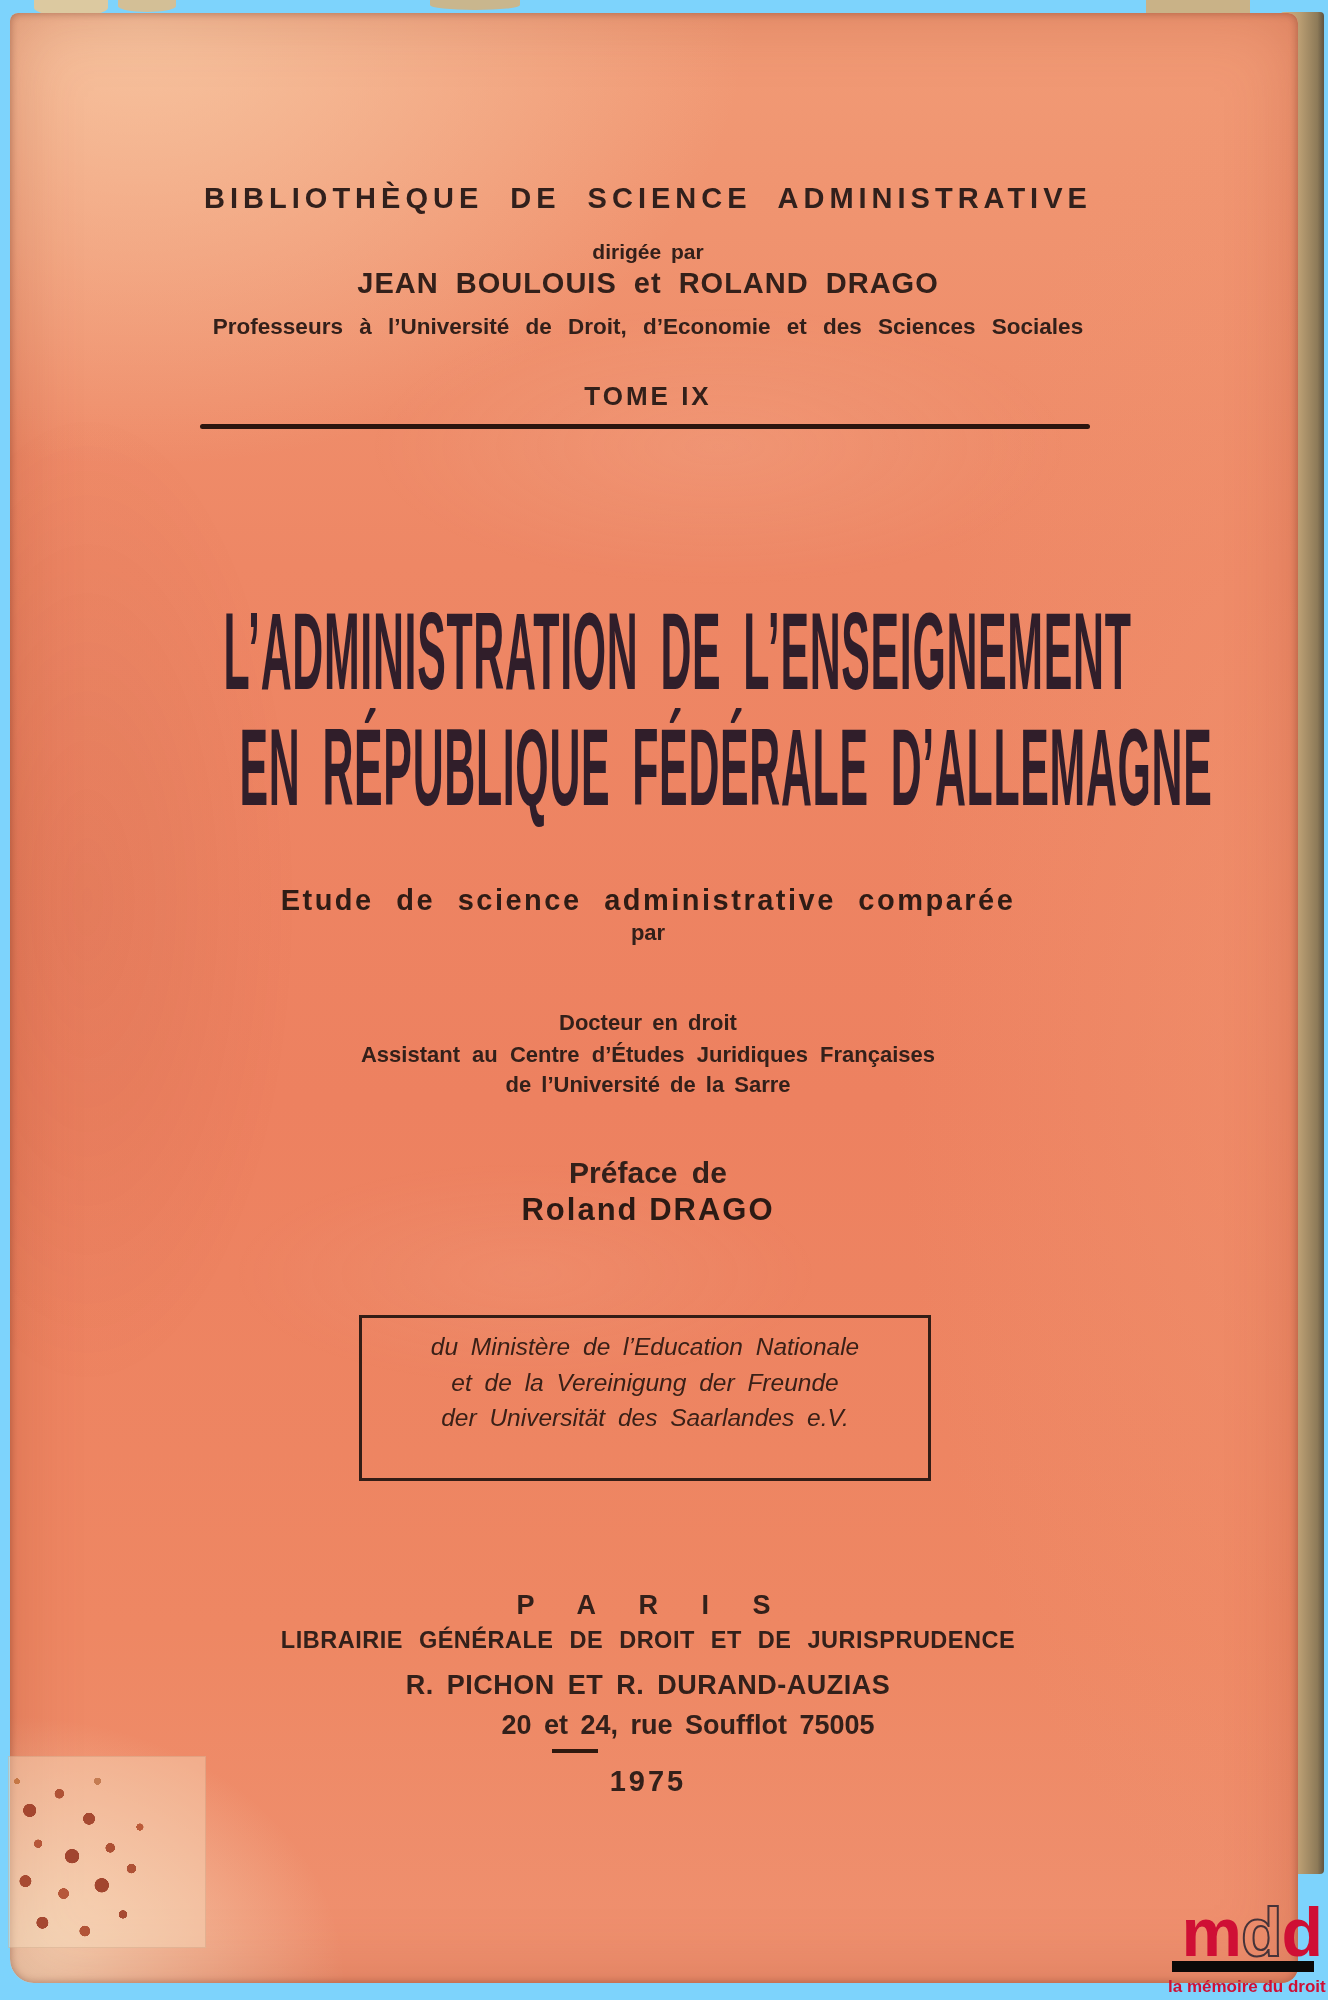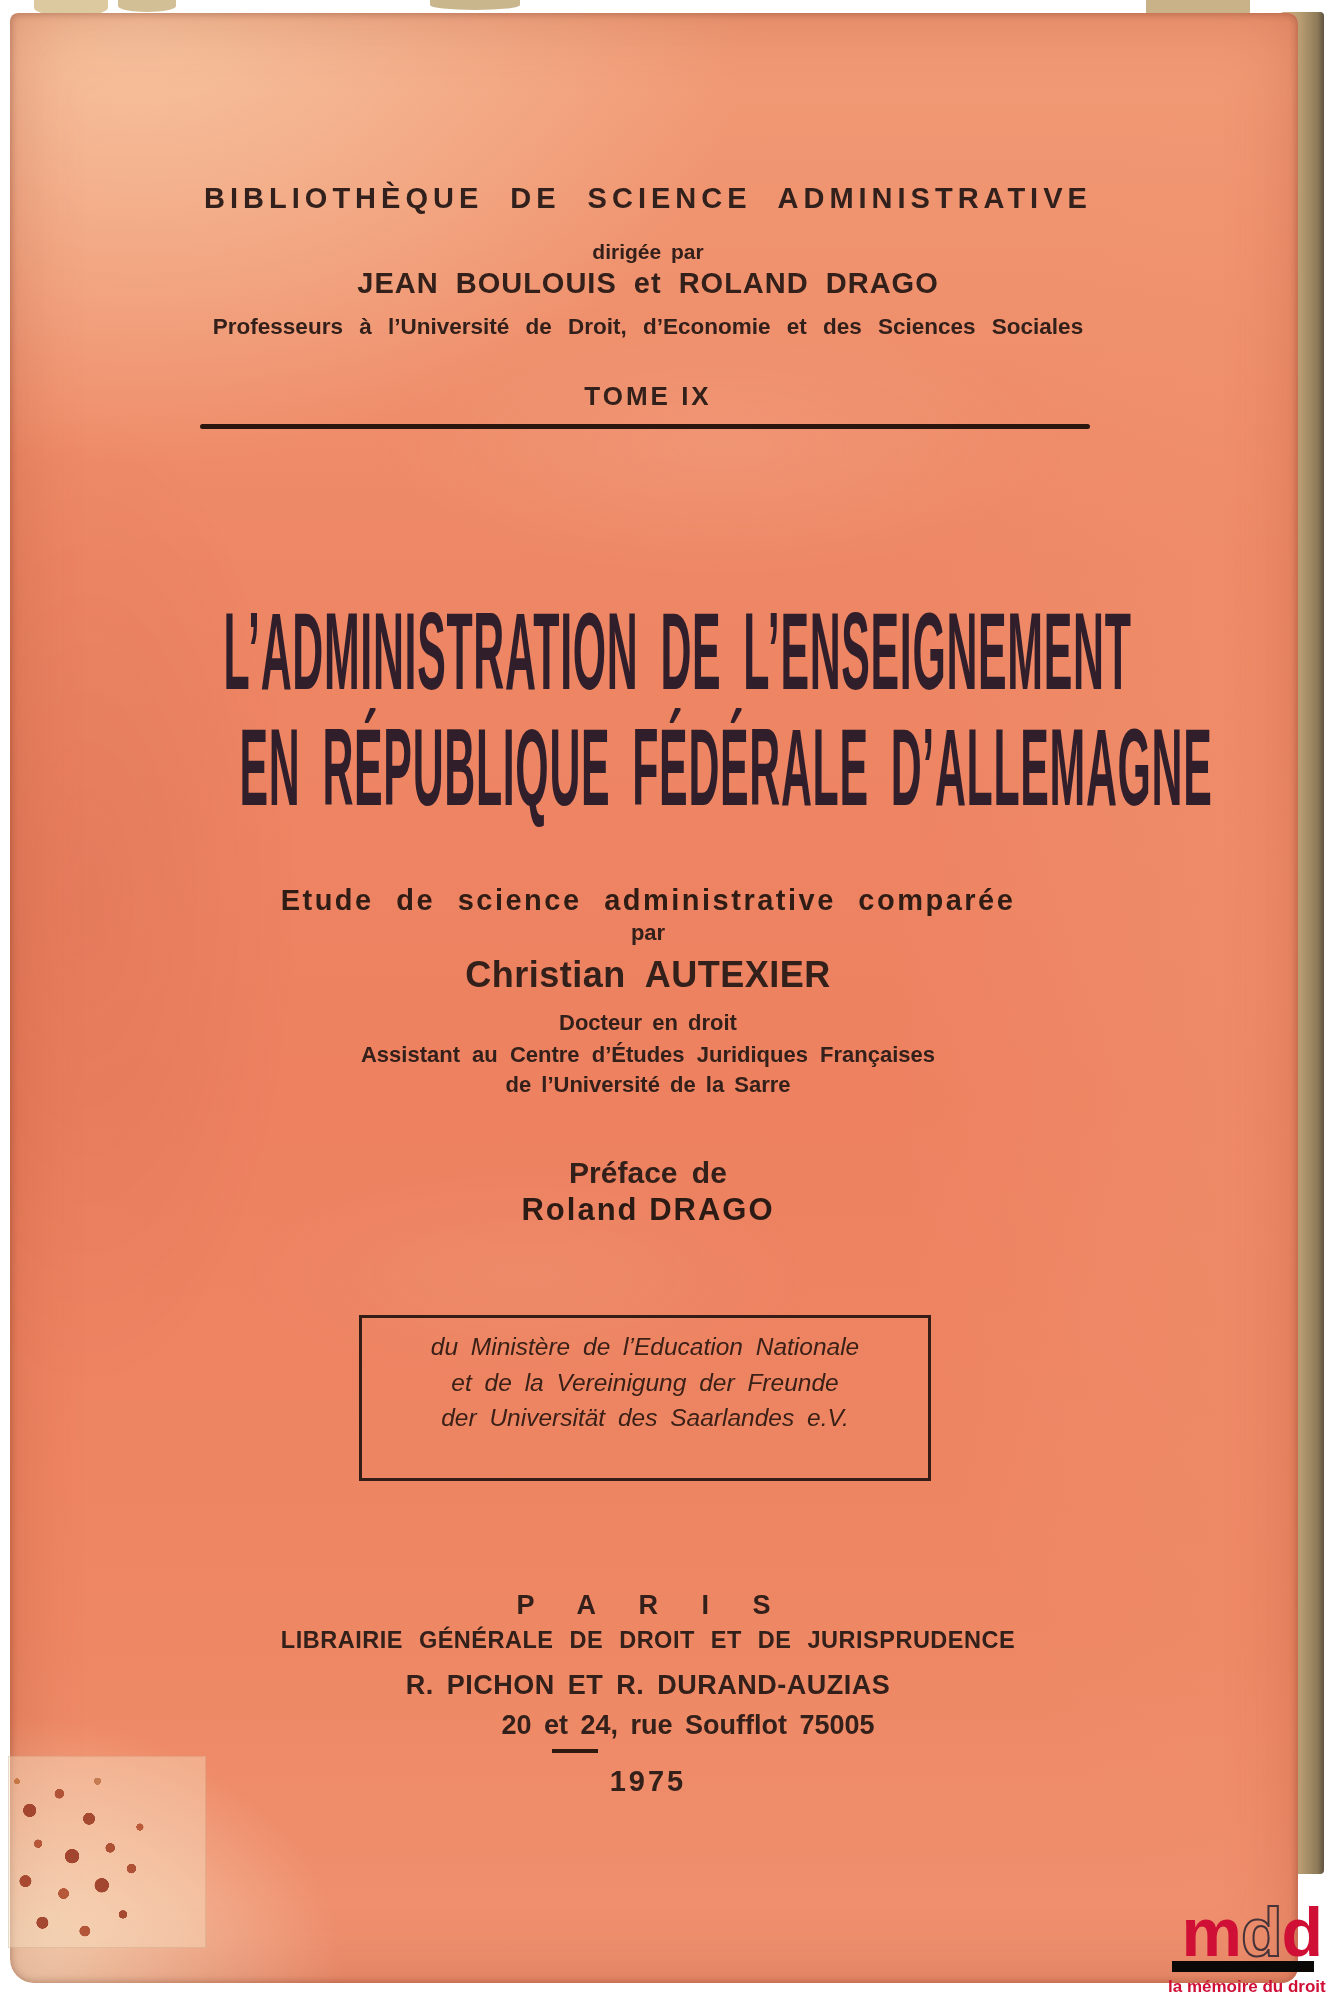--- a/index.html
+++ b/index.html
@@ -1,16 +1,16 @@
 <!DOCTYPE html>
 <html><head>
 <meta charset="utf-8">
 <style>
   html,body{margin:0;padding:0;background:#090705;}
-  .scene{position:relative;width:1328px;height:2000px;background:#ffffff;overflow:hidden;
+  .scene{position:relative;width:1328px;height:2000px;background:#7dd3fc;overflow:hidden;
          font-family:"Liberation Sans",sans-serif;}
   .abs{position:absolute;}
 
   
   .edge-right{left:1280px;top:12px;width:44px;height:1862px;
     background:linear-gradient(90deg,#cfae82 0%,#b99d72 45%,#8d7a58 85%,#5f5340 100%);
     border-radius:4px;}
   .edge-tab-top{left:1146px;top:0;width:104px;height:32px;background:#c9b287;
     border-radius:0 0 8px 6px;}
   .torn-a{left:34px;top:0;width:74px;height:16px;background:#dcc9a0;border-radius:0 0 50% 50%;}
@@ -119,21 +119,20 @@
   <div class="abs txt directors">JEAN BOULOUIS et ROLAND DRAGO</div>
   <div class="abs txt role1">Professeurs à l’Université de Droit, d’Economie et des Sciences Sociales</div>
   <div class="abs txt tome">TOME IX</div>
   <div class="abs rule"></div>
 
   <div class="abs txt btitle t1"><span class="sq">L’ADMINISTRATION DE L’ENSEIGNEMENT</span></div>
   <div class="abs txt btitle t2"><span class="sq">EN RÉPUBLIQUE FÉDÉRALE D’ALLEMAGNE</span></div>
   <div class="abs txt subtitle">Etude de science administrative comparée</div>
 
   <div class="abs txt par">par</div>
-  <div class="abs txt author">Christian AUTEXIER</div>
   <div class="abs txt degree">Docteur en droit</div>
   <div class="abs txt arole1">Assistant au Centre d’Études Juridiques Françaises</div>
   <div class="abs txt arole2">de l’Université de la Sarre</div>
 
   <div class="abs txt preflabel">Préface de</div>
   <div class="abs txt prefauthor">Roland DRAGO</div>
 
   <div class="abs grantbox">
     <div class="grantline">du Ministère de l’Education Nationale</div>
     <div class="grantline">et de la Vereinigung der Freunde</div>

